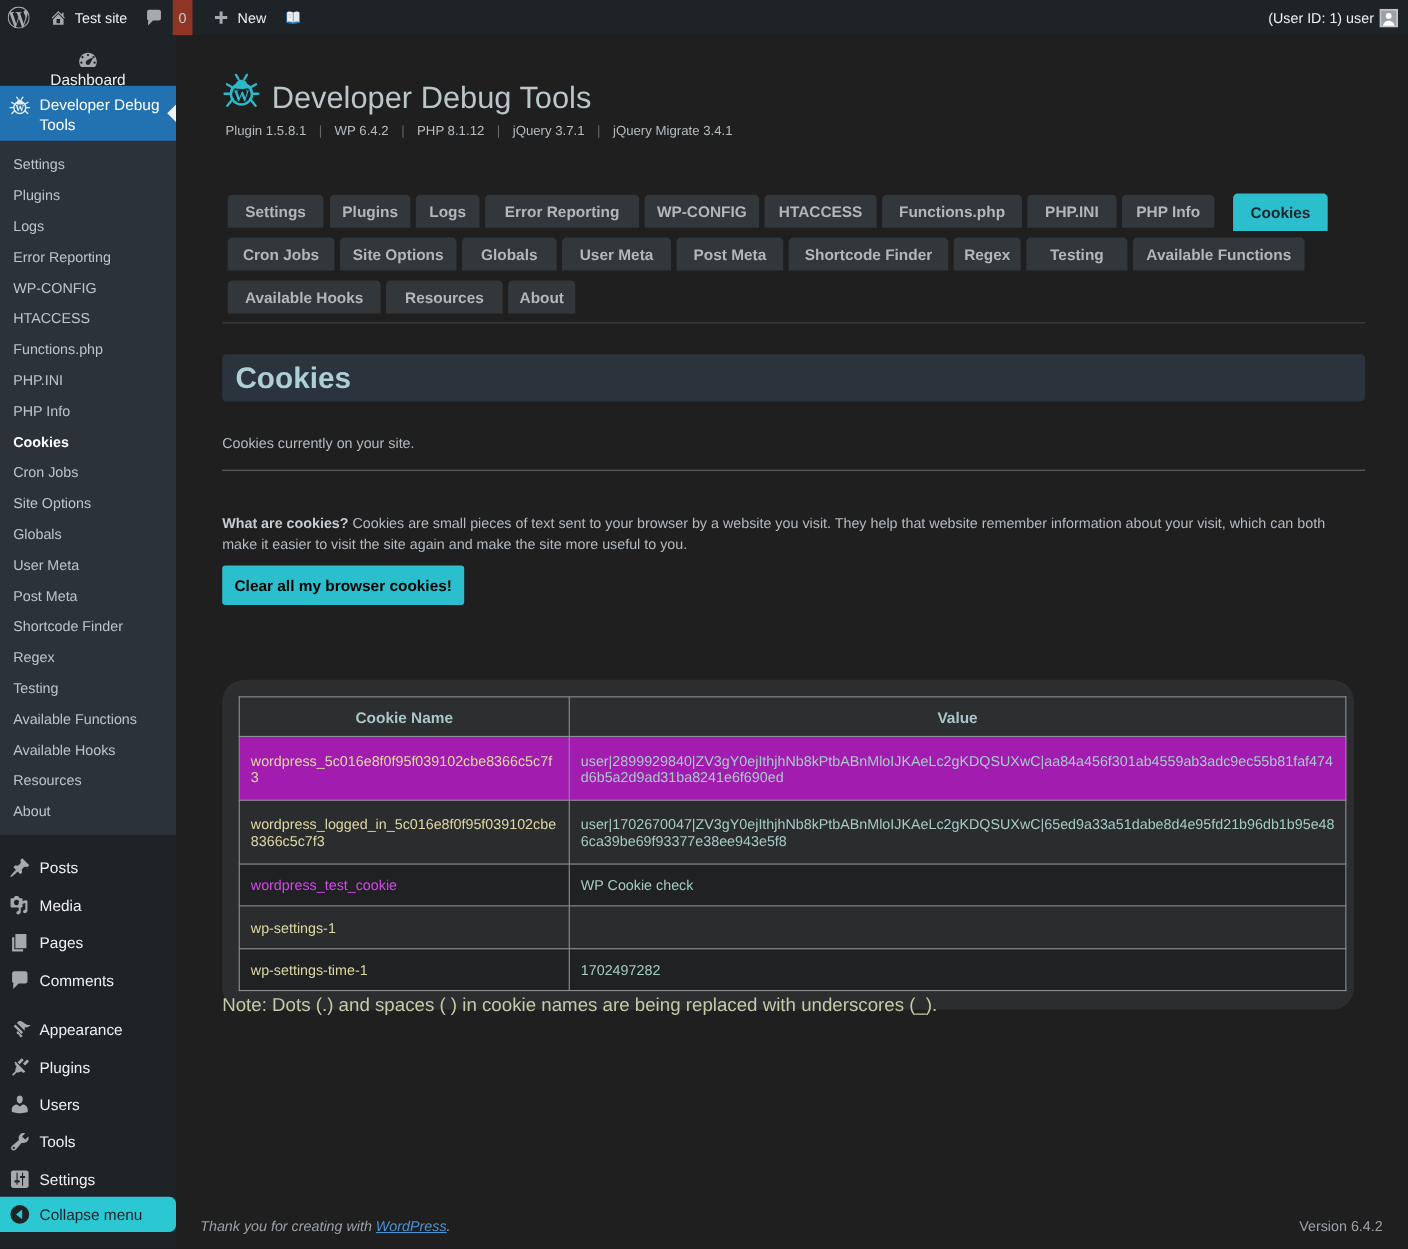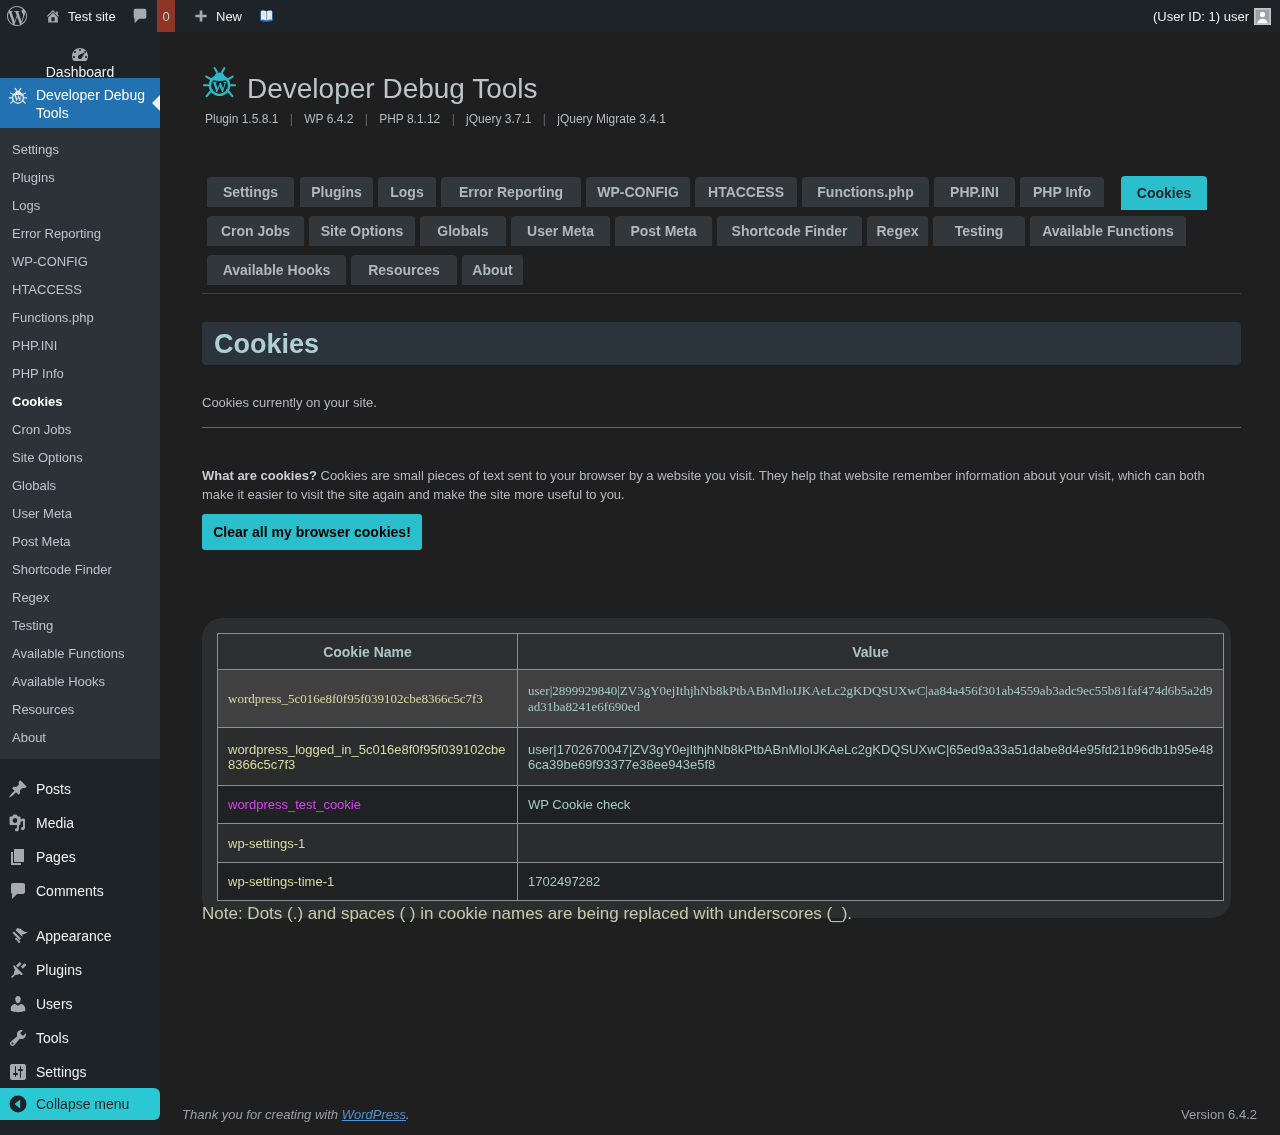--- a/index.html
+++ b/index.html
@@ -274,21 +274,21 @@
 
   <div class="cyanbtn" style="left:42px;top:482px;width:220px;height:36px;line-height:36px;">Clear all my browser cookies!</div>
 
   <div class="abs" style="left:42px;top:538px;width:1029px;height:300px;background:#2b2d2f;border-radius:20px;padding:15px;margin-top:48px;">
     <table class="cookies">
       <tbody>
           <tr style="background:#2c2e30;height:36px;">
         <th style="width:300px;color:#a9c6c9;font-size:14px;">Cookie Name</th>
         <th style="color:#a9c6c9;font-size:14px;">Value</th>
       </tr>
-      <tr style="background:#404040;height:58px;font-family:Liberation Serif, serif;">
+      <tr style="background:#a21caf;height:58px;">
         <td style="padding:0 10px;color:#ddd9a3;word-break:break-all;">wordpress_5c016e8f0f95f039102cbe8366c5c7f3</td>
         <td style="padding:0 10px;color:#a5cbc5;word-break:break-all;">user|2899929840|ZV3gY0ejIthjhNb8kPtbABnMloIJKAeLc2gKDQSUXwC|aa84a456f301ab4559ab3adc9ec55b81faf474d6b5a2d9ad31ba8241e6f690ed</td>
       </tr>
       <tr style="background:#2a2c2e;height:58px;">
         <td style="padding:0 10px;color:#ddd9a3;word-break:break-all;">wordpress_logged_in_5c016e8f0f95f039102cbe8366c5c7f3</td>
         <td style="padding:0 9px 0 10px;color:#a5cbc5;word-break:break-all;">user|1702670047|ZV3gY0ejIthjhNb8kPtbABnMloIJKAeLc2gKDQSUXwC|65ed9a33a51dabe8d4e95fd21b96db1b95e486ca39be69f93377e38ee943e5f8</td>
       </tr>
       <tr style="background:#1f2123;height:38px;">
         <td style="padding:0 10px;color:#d946ef;">wordpress_test_cookie</td>
         <td style="padding:0 10px;color:#a5cbc5;">WP Cookie check</td>

